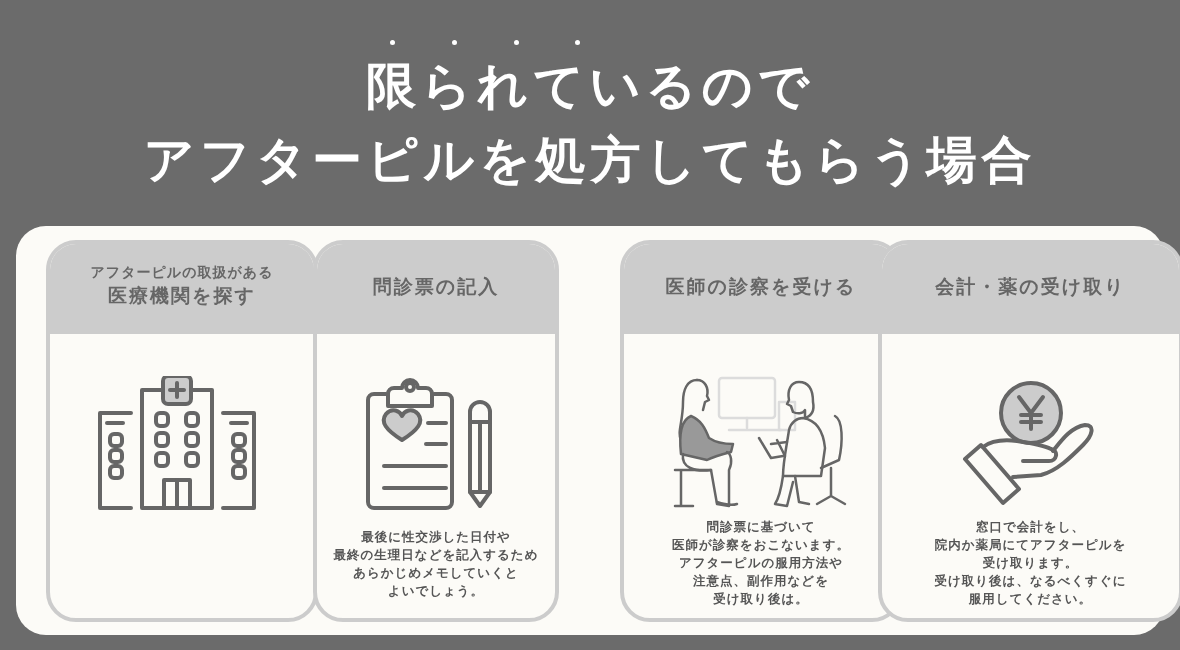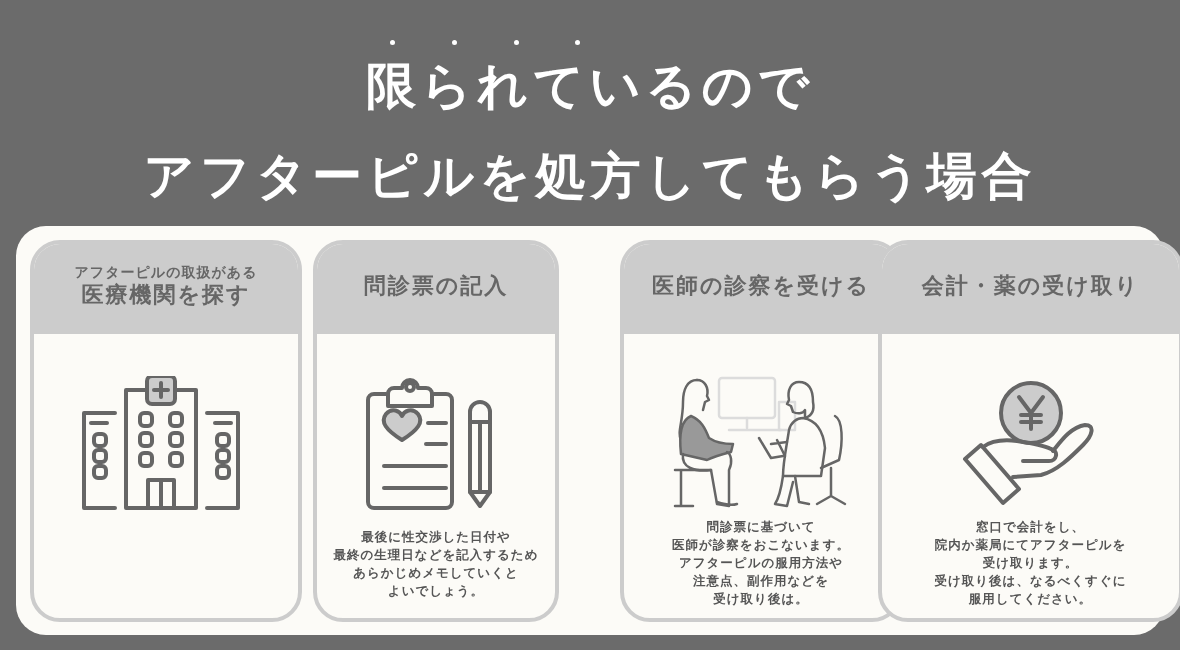--- a/index.html
+++ b/index.html
@@ -17,37 +17,37 @@
     position: relative; display: inline-block;
     font-size: 50px; letter-spacing: 5px; line-height: 60px; margin-top: 20px;
   }
   .emph-dots {
     position: absolute; left: 0; top: -16px; height: 10px; width: 260px;
   }
   .emph-dots span {
     position: absolute; top: 0; width: 5px; height: 5px; border-radius: 50%; background: #fff;
   }
   .title-line2 {
-    display: block; font-size: 50px; letter-spacing: 5px; line-height: 60px; margin-top: 30px;
+    display: block; font-size: 50px; letter-spacing: 5px; line-height: 60px; margin-top: 14px;
   }
   .panel {
     position: absolute; left: 16px; top: 226px; width: 1148px; height: 409px;
     background: #fcfbf7; border-radius: 30px;
   }
   .card {
     position: absolute; top: 14px; height: 382px; width: 272px;
     border: 4px solid #cccccc; border-radius: 30px; background: #fcfbf7; overflow: hidden;
   }
   .card-head {
     height: 90px; background: #cccccc; display: flex; flex-direction: column;
     align-items: center; justify-content: center; color: #666666; font-weight: bold;
     padding-bottom: 6px;
   }
   .card-head .sub { font-size: 14px; letter-spacing: 1px; line-height: 18px; }
-  .card-head .main { font-size: 22px; letter-spacing: 2px; line-height: 28px; }
+  .card-head .main { font-size: 19px; letter-spacing: 2px; line-height: 28px; }
   .card-icon {
     position: absolute; left: 0; top: 100px; width: 100%; height: 180px;
     display: flex; align-items: center; justify-content: center;
   }
   .card-text {
     position: absolute; left: 0; width: 100%; text-align: center;
     color: #555555; font-size: 12.5px; font-weight: bold; line-height: 18px; letter-spacing: 1px;
     white-space: pre-line;
   }
 </style>
@@ -62,21 +62,21 @@
         <span style="left:148px"></span>
         <span style="left:209px"></span>
     </div>
     <span>限られているので</span>
   </div>
   <div class="title-line2">アフターピルを処方してもらう場合</div>
 </div>
 
 <div class="panel">
 
-  <div class="card" style="left:14px">
+  <div class="card" style="left:30px">
     <div class="card-head">
       <div class="sub">アフターピルの取扱がある</div>
       <div class="main">医療機関を探す</div>
     </div>
     <div class="card-icon" style="top:112px">
       <svg width="170" height="140" viewBox="0 0 170 140" fill="none" stroke="#666" stroke-width="4" stroke-linecap="round" stroke-linejoin="round">
         <rect x="66" y="0" width="28" height="28" rx="5" fill="#cccccc"></rect>
         <line x1="80" y1="7" x2="80" y2="21"></line>
           <line x1="73" y1="14" x2="87" y2="14"></line>
         <path d="M66 14 H45 V132 H115 V14 H94"></path>

